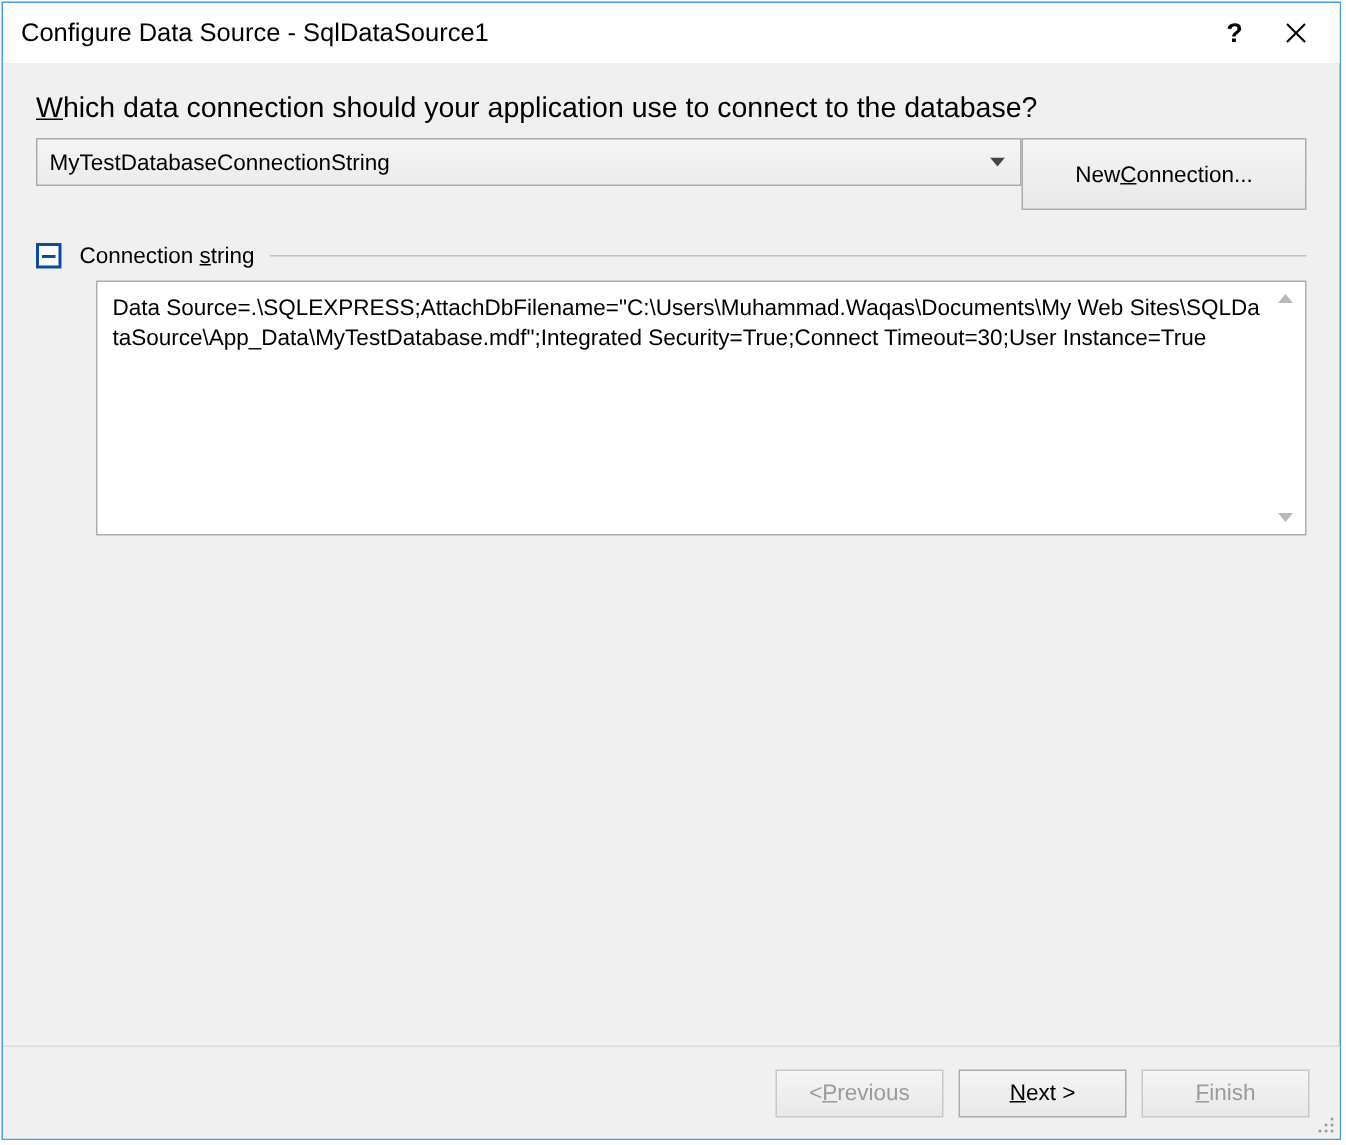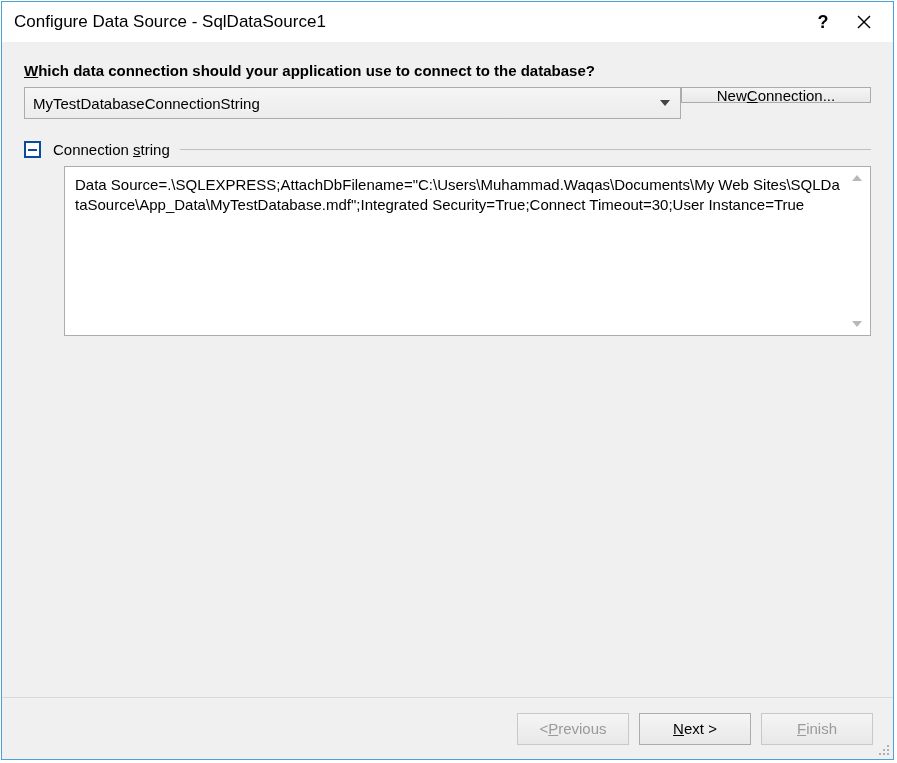--- a/index.html
+++ b/index.html
@@ -67,22 +67,22 @@
     margin-top: -8px;
   }
 
   
   .body {
     flex: 1;
     padding: 20px 22px 10px 22px;
     overflow: hidden;
   }
   .question {
-    font-size: 15px;
-    font-weight: 700;
+    font-size: 19px;
+    font-weight: 400;
     margin-bottom: 8px;
   }
   .question .ul { text-decoration: underline; }
 
   .conn-row {
     display: flex;
     gap: 0;
     margin-bottom: 22px;
   }
   .combo {
@@ -96,21 +96,21 @@
     position: relative;
   }
   .combo-text { flex: 1; font-size: 15px; }
   .combo-arrow {
     width: 22px; height: 100%;
     display: flex; align-items: center; justify-content: center;
   }
   .combo-arrow svg { width: 10px; height: 6px; }
 
   .btn {
-    height: 16px;
+    height: 48px;
     min-width: 100px;
     padding: 0 14px;
     border: 1px solid #acacac;
     background: linear-gradient(#f5f5f5, #e8e8e8);
     font-family: inherit;
     font-size: 15px;
     color: #000;
     display: inline-flex;
     align-items: center;
     justify-content: center;

